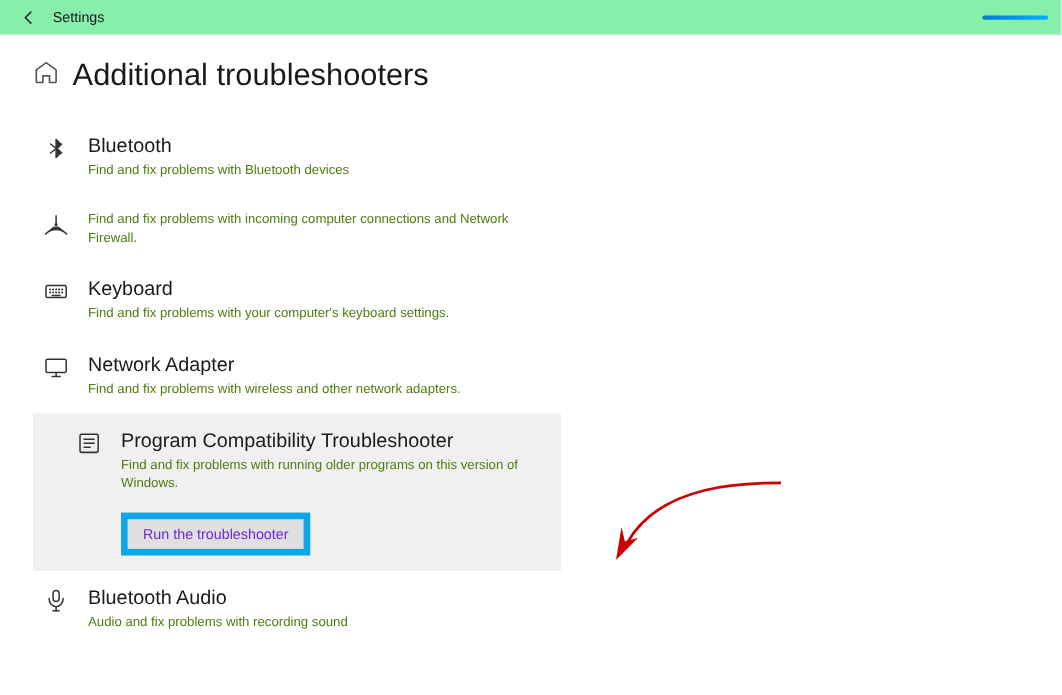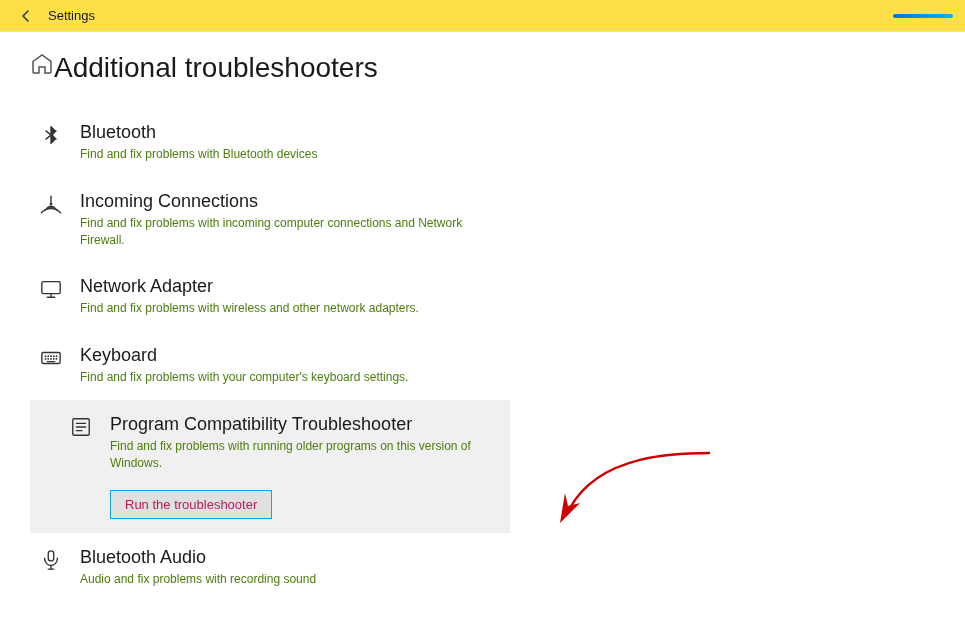--- a/index.html
+++ b/index.html
@@ -11,21 +11,21 @@
       overflow: hidden;
       color: #1a1a1a;
     }
 
     
     .top-bar {
       display: flex;
       align-items: center;
       height: 32px;
       padding: 1px 12px;
-      background: #fde047;
+      background: #86efac;
       border-bottom: 1px solid #e0e0e0;
     }
     .back-btn {
       width: 28px;
       height: 28px;
       display: flex;
       align-items: center;
       justify-content: center;
       cursor: pointer;
       color: #333;
@@ -53,21 +53,22 @@
 
     
     .content {
       flex: 1;
       padding: 20px 30px;
       overflow-y: auto;
     }
 
     .page-header {
       display: flex;
-      align-items: flex-start;
+      align-items: flex-end;
+      gap: 12px;
       margin-bottom: 24px;
     }
     .home-icon {
       font-size: 22px;
       color: #555;
     }
     .page-title {
       font-size: 28px;
       font-weight: 300;
       color: #1a1a1a;
@@ -112,25 +113,25 @@
       color: #4d7c0f;
       line-height: 1.4;
     }
 
     
     .run-btn-container {
       margin-top: 10px;
     }
     .run-btn {
       background: #e0e0e0;
-      border: 1px solid #0ea5e9;
+      border: 6px solid #0ea5e9;
       padding: 6px 14px;
       font-size: 13px;
       cursor: pointer;
-      color: #be185d;
+      color: #6d28d9;
       font-family: 'Segoe UI', Arial, sans-serif;
     }
 
     .items-container {
       max-width: 480px;
       position: relative;
     }
 
     
     .arrow-svg {
@@ -192,36 +193,21 @@
         <div class="item-icon">
           <svg class="icon-svg" viewBox="0 0 24 24" fill="none">
             <circle cx="12" cy="12" r="1.5" fill="#333"></circle>
             <path d="M8 16C8.9 15.1 10.3 14.5 12 14.5C13.7 14.5 15.1 15.1 16 16" stroke="#333" stroke-width="1.5" stroke-linecap="round"></path>
             <path d="M4.9 19C6.7 17 9.2 16 12 16C14.8 16 17.3 17 19.1 19" stroke="#333" stroke-width="1.5" stroke-linecap="round"></path>
             <path d="M1.5 21.5C4.2 18.5 7.9 17 12 17C16.1 17 19.8 18.5 22.5 21.5" stroke="#333" stroke-width="1.5" stroke-linecap="round"></path>
             <line x1="12" y1="3" x2="12" y2="12" stroke="#333" stroke-width="1.5"></line>
           </svg>
         </div>
         <div class="item-text">
-          <div class="item-name">Incoming Connections</div>
           <div class="item-desc">Find and fix problems with incoming computer connections and Network Firewall.</div>
-        </div>
-      </div>
-
-      <div class="item">
-        <div class="item-icon">
-          <svg class="icon-svg" viewBox="0 0 24 24" fill="none">
-            <rect x="2" y="4" width="20" height="13" rx="1.5" stroke="#333" stroke-width="1.5"></rect>
-            <line x1="8" y1="21" x2="16" y2="21" stroke="#333" stroke-width="1.5" stroke-linecap="round"></line>
-            <line x1="12" y1="17" x2="12" y2="21" stroke="#333" stroke-width="1.5"></line>
-          </svg>
-        </div>
-        <div class="item-text">
-          <div class="item-name">Network Adapter</div>
-          <div class="item-desc">Find and fix problems with wireless and other network adapters.</div>
         </div>
       </div>
 
       <div class="item">
         <div class="item-icon">
           <svg class="icon-svg" viewBox="0 0 24 24" fill="none">
             <rect x="2" y="6" width="20" height="12" rx="1.5" stroke="#333" stroke-width="1.5"></rect>
             <line x1="6" y1="10" x2="6" y2="10" stroke="#333" stroke-width="2" stroke-linecap="round"></line>
             <line x1="9" y1="10" x2="9" y2="10" stroke="#333" stroke-width="2" stroke-linecap="round"></line>
             <line x1="12" y1="10" x2="12" y2="10" stroke="#333" stroke-width="2" stroke-linecap="round"></line>
@@ -231,20 +217,34 @@
             <line x1="9" y1="13" x2="9" y2="13" stroke="#333" stroke-width="2" stroke-linecap="round"></line>
             <line x1="12" y1="13" x2="12" y2="13" stroke="#333" stroke-width="2" stroke-linecap="round"></line>
             <line x1="15" y1="13" x2="15" y2="13" stroke="#333" stroke-width="2" stroke-linecap="round"></line>
             <line x1="18" y1="13" x2="18" y2="13" stroke="#333" stroke-width="2" stroke-linecap="round"></line>
             <line x1="8" y1="16" x2="16" y2="16" stroke="#333" stroke-width="1.5" stroke-linecap="round"></line>
           </svg>
         </div>
         <div class="item-text">
           <div class="item-name">Keyboard</div>
           <div class="item-desc">Find and fix problems with your computer's keyboard settings.</div>
+        </div>
+      </div>
+
+      <div class="item">
+        <div class="item-icon">
+          <svg class="icon-svg" viewBox="0 0 24 24" fill="none">
+            <rect x="2" y="4" width="20" height="13" rx="1.5" stroke="#333" stroke-width="1.5"></rect>
+            <line x1="8" y1="21" x2="16" y2="21" stroke="#333" stroke-width="1.5" stroke-linecap="round"></line>
+            <line x1="12" y1="17" x2="12" y2="21" stroke="#333" stroke-width="1.5"></line>
+          </svg>
+        </div>
+        <div class="item-text">
+          <div class="item-name">Network Adapter</div>
+          <div class="item-desc">Find and fix problems with wireless and other network adapters.</div>
         </div>
       </div>
 
 
       <div class="item expanded" style="flex-direction:column; align-items:stretch; position:relative;">
         <div style="display:flex; align-items:flex-start;">
           <div class="item-icon">
             <svg class="icon-svg" viewBox="0 0 24 24" fill="none">
               <rect x="3" y="3" width="18" height="18" rx="1.5" stroke="#333" stroke-width="1.5"></rect>
               <line x1="7" y1="8" x2="17" y2="8" stroke="#333" stroke-width="1.5" stroke-linecap="round"></line>

